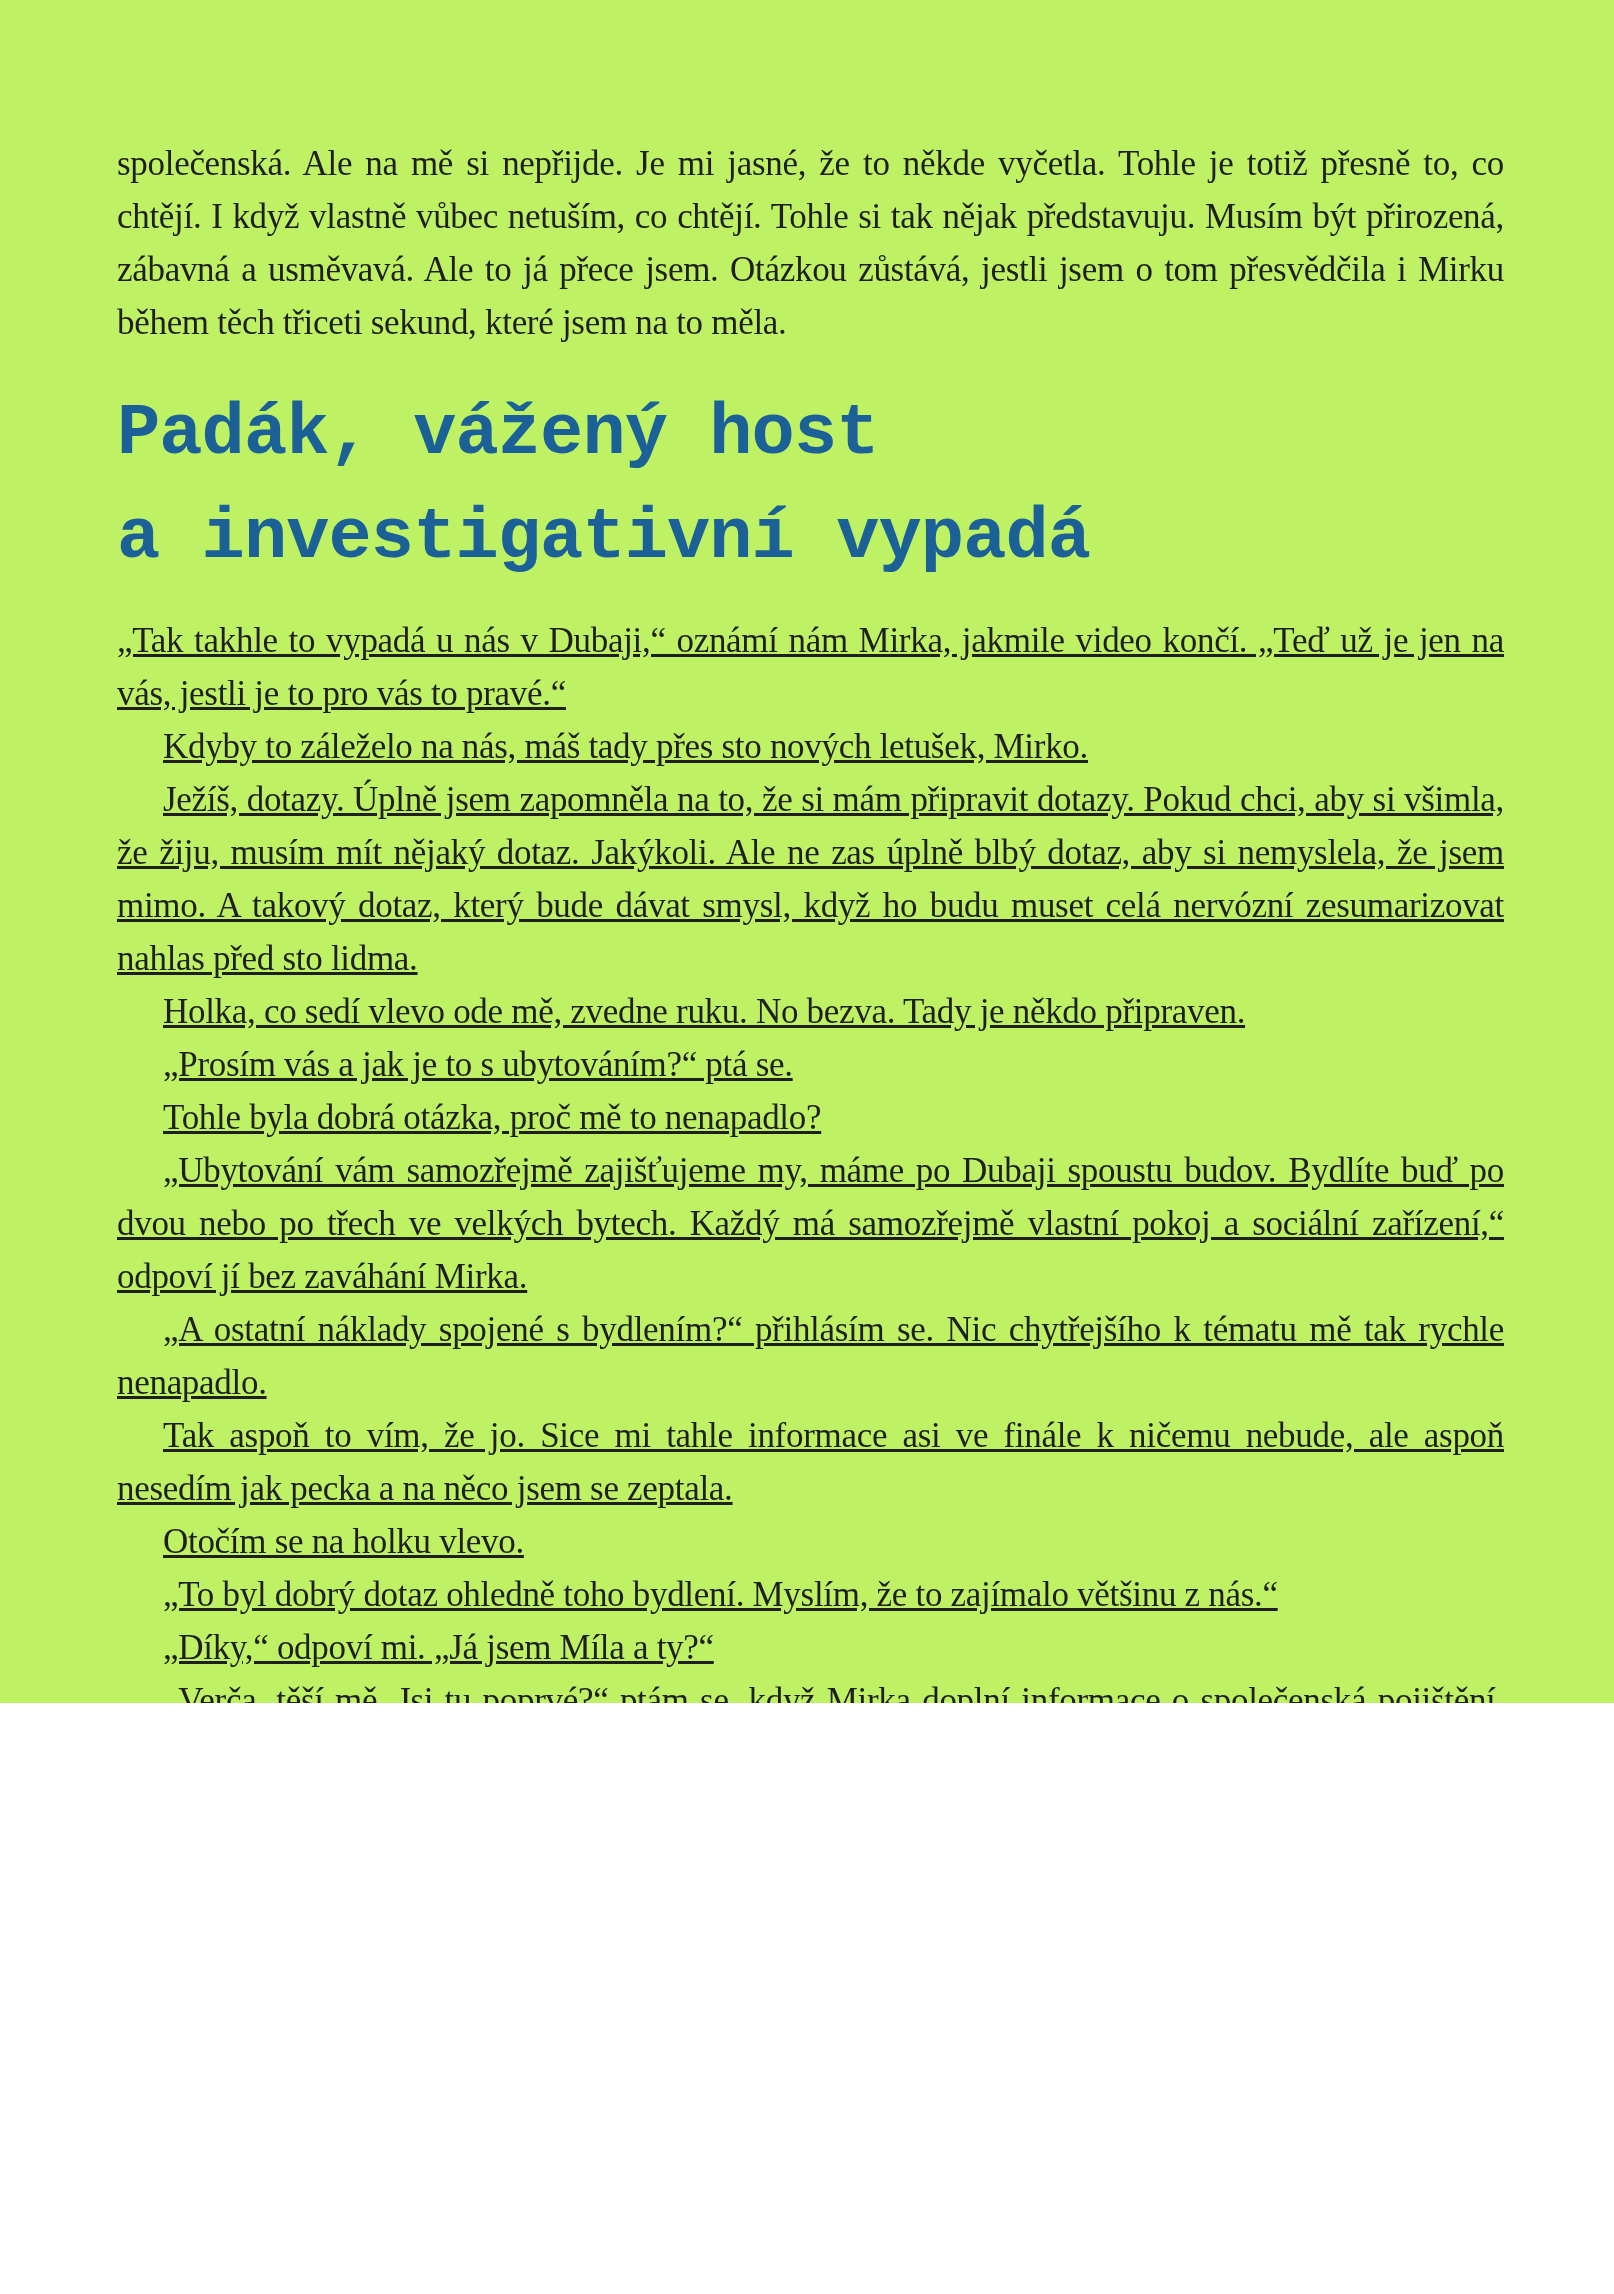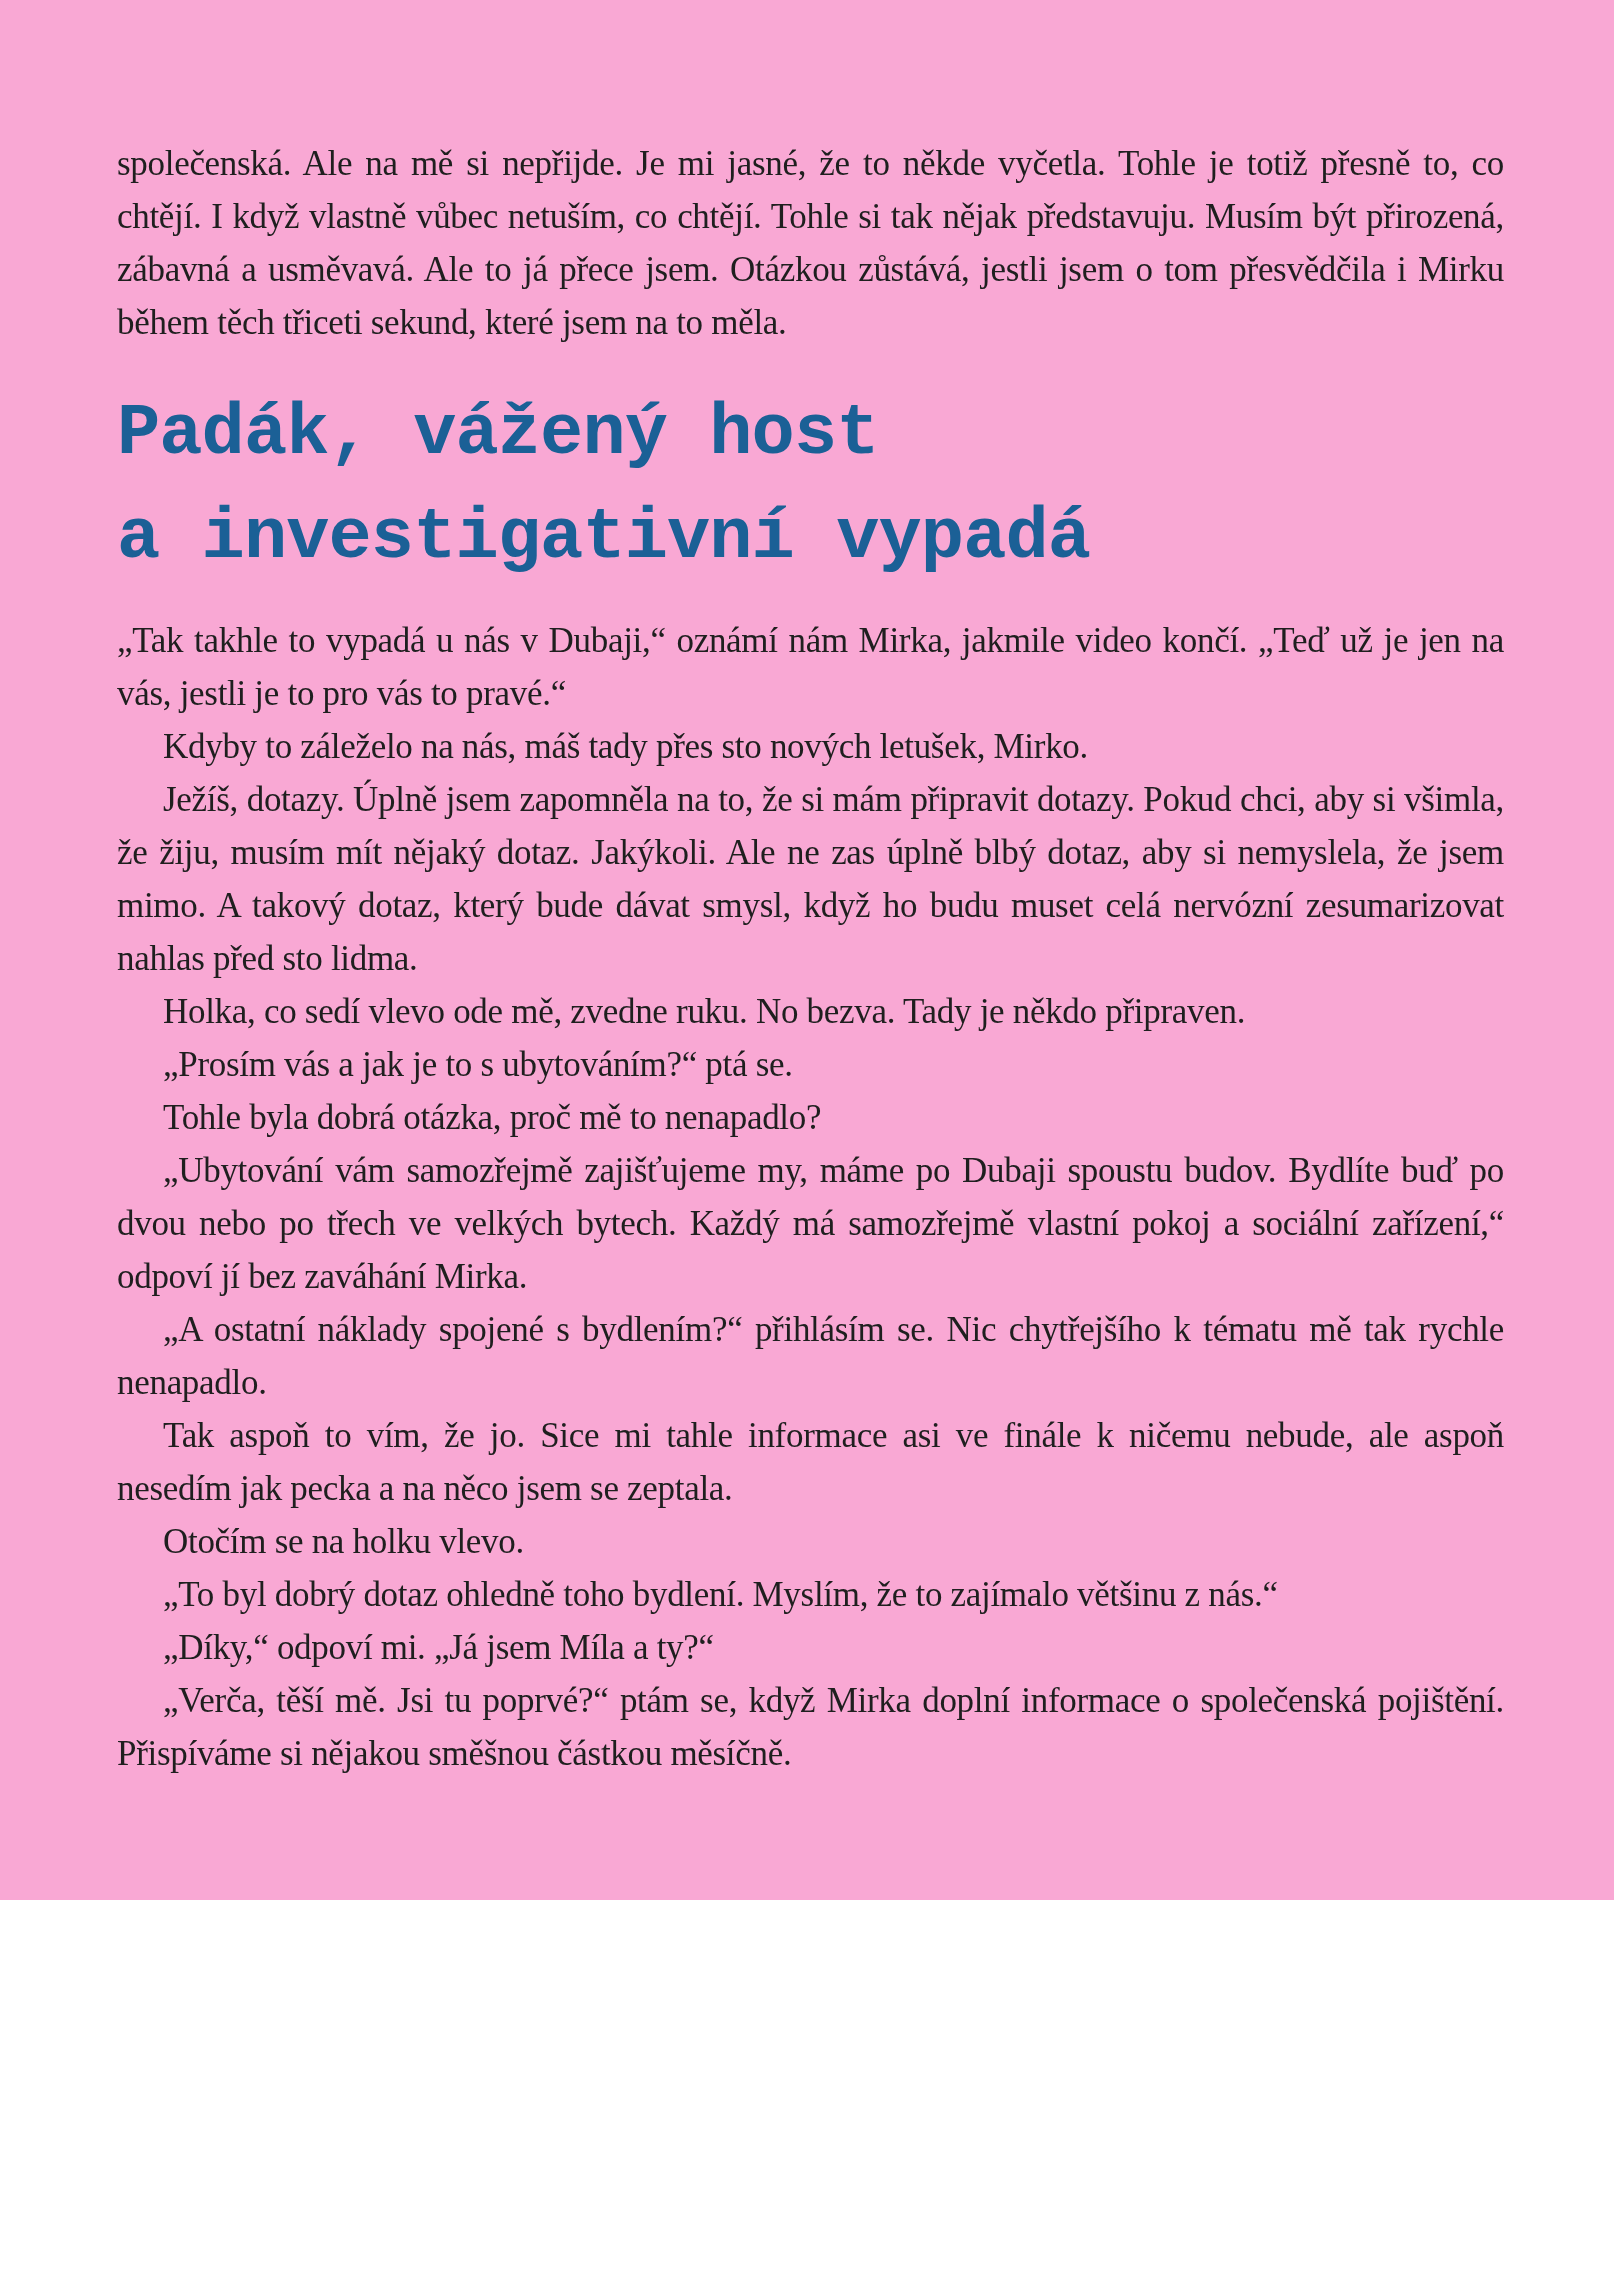--- a/index.html
+++ b/index.html
@@ -1,20 +1,20 @@
 <!DOCTYPE html>
 <html lang="cs" style="font-size:15px"><head>
 <meta charset="utf-8">
 <style>
   html, body { margin: 0; padding: 0; background: #ffffff; }
   .page {
     position: relative;
     width: 1615px;
-    height: 1900px;
-    background: #f9a8d4;
+    height: 1703px;
+    background: #bef264;
     overflow: hidden;
     font-family: "Liberation Serif", serif;
   }
   .content {
     position: absolute;
     left: 117px;
     top: 137px;
     width: 1387px;
   }
   .bodytext {
@@ -30,21 +30,21 @@
   }
   .chapter-heading {
     font-family: Liberation Mono, monospace;
     font-weight: bold;
     font-size: 72px;
     line-height: 104px;
     letter-spacing: -0.9px;
     color: #1b6096;
     margin: 33px 0 24px 0;
   }
-  .paras p { margin: 0; }
+  .paras p { margin: 0; text-decoration: underline; }
   .paras p:not(:first-child) { text-indent: 46px; }
   .pagenum {
     position: absolute;
     left: 24px;
     top: 2196px;
     font-family: Liberation Serif, serif;
     font-weight: 300;
     font-size: 68px;
     color: #2f2f2f;
     z-index: 3;

